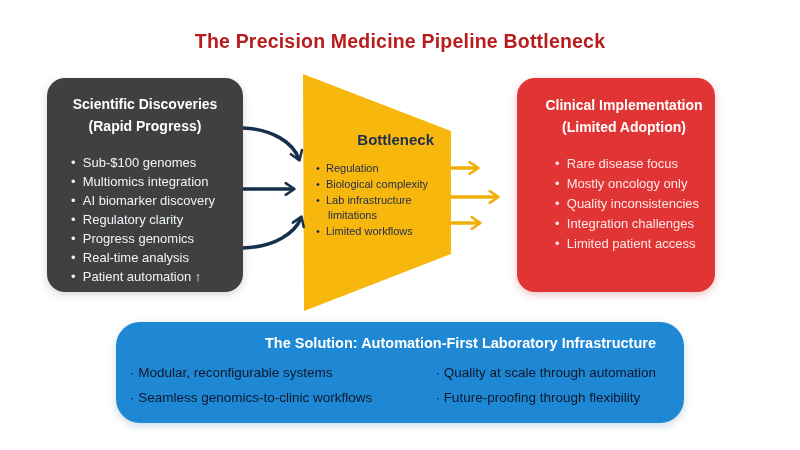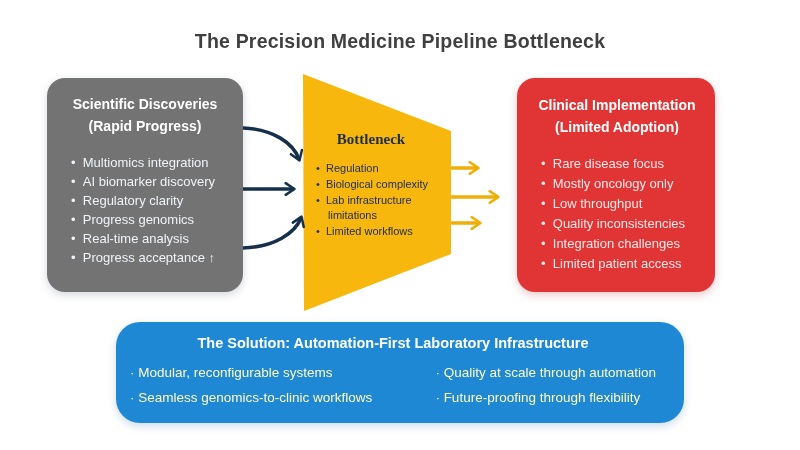--- a/index.html
+++ b/index.html
@@ -18,36 +18,36 @@
     background: #ffffff;
   }
   .diagram-title {
     position: absolute;
     top: 30px;
     left: 0;
     width: 800px;
     text-align: center;
     font-size: 19.5px;
     font-weight: 700;
-    color: #404040;
+    color: #b91c1c;
     letter-spacing: 0.2px;
   }
   .svg-layer {
     position: absolute;
     left: 0; top: 0;
     width: 800px; height: 450px;
     z-index: 1;
     pointer-events: none;
   }
   
   .box-left {
     position: absolute;
     left: 47px; top: 78px;
     width: 196px; height: 214px;
-    background: #737373;
+    background: #404040;
     border-radius: 18px;
     z-index: 2;
     color: #ffffff;
     box-shadow: 0 3px 8px rgba(20,40,70,0.18);
     box-sizing: border-box;
     padding: 15px 10px 0 10px;
   }
   .box-title {
     text-align: center;
     font-weight: 700;
@@ -73,43 +73,42 @@
   
   .box-right {
     position: absolute;
     left: 517px; top: 78px;
     width: 198px; height: 214px;
     background: #e13434;
     border-radius: 18px;
     z-index: 2;
     box-shadow: 0 3px 8px rgba(180,30,40,0.25);
     box-sizing: border-box;
-    padding: 16px 8px 0 10px;
+    padding: 16px 8px 0 24px;
   }
   .box-right li {
     font-size: 13px;
     line-height: 20px;
     color: #ffe7e7;
     padding-left: 13px;
     text-indent: -13px;
   }
   
   .funnel-content {
     position: absolute;
     left: 308px; top: 131px;
     width: 140px;
     z-index: 2;
   }
   .funnel-title {
-    text-align: center;
+    text-align: right;
     font-weight: 700;
     font-size: 15px;
     color: #1e2e4d;
     margin: 0 14px 0 0;
-    font-family: Liberation Serif, serif;
   }
   .funnel-content ul {
     list-style: none;
     margin: 13px 0 0 0;
     padding: 0 0 0 8px;
   }
   .funnel-content li {
     font-size: 11px;
     line-height: 14.5px;
     color: #22304f;
@@ -127,39 +126,39 @@
     left: 116px; top: 322px;
     width: 568px; height: 101px;
     background: #1f88d5;
     border-radius: 24px;
     z-index: 2;
     box-shadow: 0 3px 8px rgba(20,90,160,0.22);
     box-sizing: border-box;
     padding: 13px 28px 0 14px;
   }
   .solution-title {
-    text-align: center;
+    text-align: right;
     font-weight: 700;
     font-size: 14.5px;
     color: #ffffff;
   }
   .solution-cols {
     display: flex;
     justify-content: space-between;
     margin-top: 9px;
   }
   .box-solution ul {
     list-style: none;
     margin: 0;
     padding: 0;
   }
   .box-solution li {
     font-size: 13.5px;
     line-height: 25px;
-    color: #fef9c3;
+    color: #0f172a;
   }
   .box-solution li::before {
     content: "\00b7\00a0";
   }
 </style>
 </head>
 <body>
 
 <div class="canvas">
 
@@ -189,26 +188,27 @@
       <path d="M 452 223 L 479 223" marker-end="url(#chev-yellow)"></path>
     </g>
   </svg>
 
   <div class="box-left">
     <div class="box-title">
       <span>Scientific Discoveries</span><br>
       <span>(Rapid Progress)</span>
     </div>
     <ul>
+        <li>Sub-$100 genomes</li>
         <li>Multiomics integration</li>
         <li>AI biomarker discovery</li>
         <li>Regulatory clarity</li>
         <li>Progress genomics</li>
         <li>Real-time analysis</li>
-        <li>Progress acceptance ↑</li>
+        <li>Patient automation ↑</li>
       </ul>
   </div>
 
   <div class="funnel-content">
     <div class="funnel-title">Bottleneck</div>
     <ul>
         <li>Regulation</li>
         <li>Biological complexity</li>
         <li>Lab infrastructure limitations</li>
         <li>Limited workflows</li>
@@ -216,21 +216,20 @@
   </div>
 
   <div class="box-right">
     <div class="box-title">
       <span>Clinical Implementation</span><br>
       <span>(Limited Adoption)</span>
     </div>
     <ul>
         <li>Rare disease focus</li>
         <li>Mostly oncology only</li>
-        <li>Low throughput</li>
         <li>Quality inconsistencies</li>
         <li>Integration challenges</li>
         <li>Limited patient access</li>
       </ul>
   </div>
 
   <div class="box-solution">
     <div class="solution-title">The Solution: Automation-First Laboratory Infrastructure</div>
     <div class="solution-cols">
       <ul>

